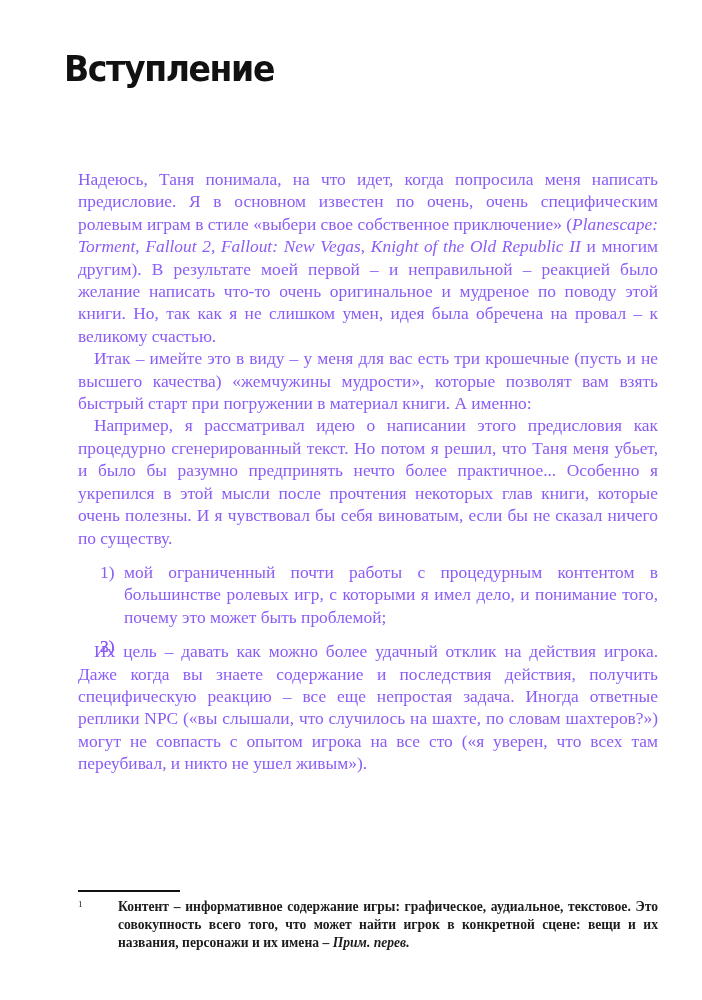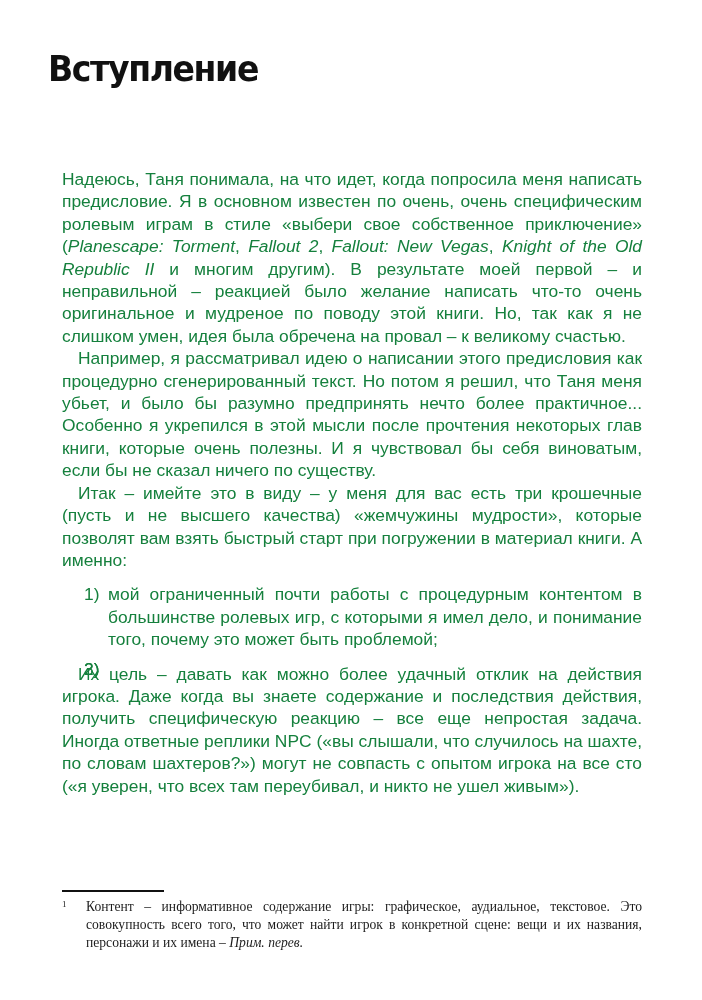--- a/index.html
+++ b/index.html
@@ -1,55 +1,55 @@
 <!DOCTYPE html>
 <html><head>
 <meta charset="utf-8">
 <style>
   html, body { margin: 0; padding: 0; background: #ffffff; }
   body { width: 702px; height: 1000px; position: relative; overflow: hidden; color: #1a1a1a; }
-  .page { position: absolute; left: 0; top: 0; width: 596px; height: 1000px; }
+  .page { position: absolute; left: 16px; top: 0; width: 596px; height: 1000px; }
   .title {
     position: absolute; left: 48px; top: 48px;
     font-family: "DejaVu Sans", sans-serif; font-weight: bold;
     font-size: 36px; letter-spacing: -1.5px; color: #111;
     margin: 0; transform: scaleX(0.92); transform-origin: left center;
   }
   .body {
     position: absolute; left: 62px; top: 168px; width: 580px;
-    font-family: Liberation Sans, sans-serif; font-size: 17.4px; line-height: 22.4px;
-    text-align: justify; color: #15803d;
+    font-family: Liberation Serif, serif; font-size: 17.4px; line-height: 22.4px;
+    text-align: justify; color: #8b5cf6;
   }
   .body p { margin: 0; text-indent: 16px; }
   .body p.first { text-indent: 0; }
   .body i { font-style: italic; }
   ol.items { list-style: none; margin: 12px 0 12px 0; padding: 0; }
   ol.items li { position: relative; padding-left: 46px; margin-bottom: 7px; }
   ol.items li .num { position: absolute; left: 22px; top: 0; }
   sup { font-size: 10px; line-height: 0; vertical-align: 6px; }
   .fn-rule { position: absolute; left: 62px; top: 890px; width: 102px; height: 1.5px; background: #111; }
   .footnote {
     position: absolute; left: 62px; top: 898px; width: 580px;
     font-family: "Liberation Serif", serif; font-size: 13.6px; line-height: 18px;
     text-align: justify; color: #1c1c1c;
   }
   .footnote .fn-mark { position: absolute; left: 0; top: -3px; font-size: 9px; }
-  .footnote .fn-text { margin-left: 24px; display: block; }
+  .footnote .fn-text { margin-left: 40px; display: block; font-weight: bold; }
 </style>
 </head>
 <body>
 
 <div class="page">
   <h1 class="title">Вступление</h1>
 
   <div class="body">
     <p class="first"><span>Надеюсь, Таня понимала, на что идет, когда попросила меня написать предисловие. Я в основном известен по очень, очень специфическим ролевым играм в стиле «выбери свое собственное приключение» (</span><i>Planescape: Torment</i><span>, </span><i>Fallout 2</i><span>, </span><i>Fallout: New Vegas</i><span>, </span><i>Knight of the Old Republic II</i><span> и многим другим). В результате моей первой – и неправильной – реакцией было желание написать что-то очень оригинальное и мудреное по поводу этой книги. Но, так как я не слишком умен, идея была обречена на провал – к великому счастью.</span></p>
 
+    <p>Итак – имейте это в виду – у меня для вас есть три крошечные (пусть и не высшего качества) «жемчужины мудрости», которые позволят вам взять быстрый старт при погружении в материал книги. А именно:</p>
     <p>Например, я рассматривал идею о написании этого предисловия как процедурно сгенерированный текст. Но потом я решил, что Таня меня убьет, и было бы разумно предпринять нечто более практичное... Особенно я укрепился в этой мысли после прочтения некоторых глав книги, которые очень полезны. И я чувствовал бы себя виноватым, если бы не сказал ничего по существу.</p>
-    <p>Итак – имейте это в виду – у меня для вас есть три крошечные (пусть и не высшего качества) «жемчужины мудрости», которые позволят вам взять быстрый старт при погружении в материал книги. А именно:</p>
 
     <ol class="items">
       <li><span class="num">1)</span><span>мой ограниченный почти работы с процедурным контентом в большинстве ролевых игр, с которыми я имел дело, и понимание того, почему это может быть проблемой;</span></li>
       <li><span class="num">2)</span></li>
       <li><span class="num">3)</span></li>
     </ol>
 
     <p>Их цель – давать как можно более удачный отклик на действия игрока. Даже когда вы знаете содержание и последствия действия, получить специфическую реакцию – все еще непростая задача. Иногда ответные реплики NPC («вы слышали, что случилось на шахте, по словам шахтеров?») могут не совпасть с опытом игрока на все сто («я уверен, что всех там переубивал, и никто не ушел живым»).</p>
   </div>
 

